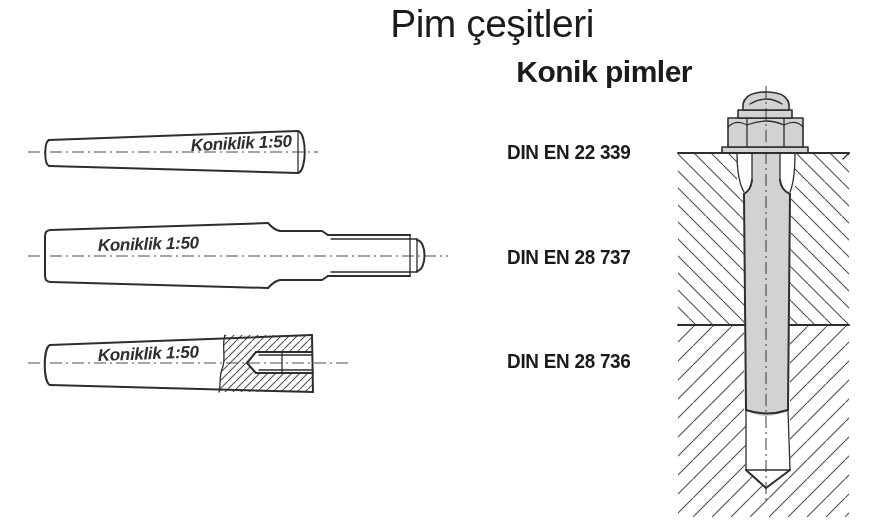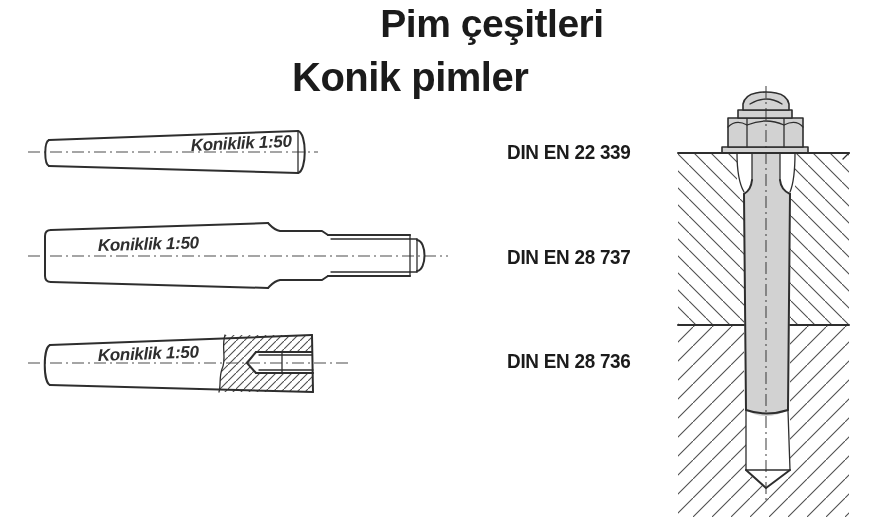--- a/index.html
+++ b/index.html
@@ -4,26 +4,26 @@
 <style>
   html,body { margin:0; padding:0; background:#fff; }
   .screen {
     position:relative; width:893px; height:531px;
     background:var(--background,#fff);
     font-family:"Liberation Sans", sans-serif;
     overflow:hidden;
   }
   .title {
     position:absolute; left:292px; top:2px; width:400px;
-    text-align:center; font-size:39px; font-weight:700;
+    text-align:center; font-size:39px; font-weight:400;
     letter-spacing:-0.5px; color:var(--text,#1b1b1b);
   }
   .subtitle {
     position:absolute; left:292px; top:55px; width:400px;
-    text-align:left; font-size:40px; font-weight:600;
+    text-align:right; font-size:30px; font-weight:600;
     letter-spacing:-0.5px; color:var(--text,#1b1b1b);
   }
   .din-label {
     position:absolute; left:507px; height:24px;
     font-size:21px; font-weight:600; color:var(--text,#1b1b1b);
     letter-spacing:-0.3px; transform:scaleX(0.9); transform-origin:left center;
     white-space:nowrap;
   }
   .din-1 { top:140px; }
   .din-2 { top:245px; }

